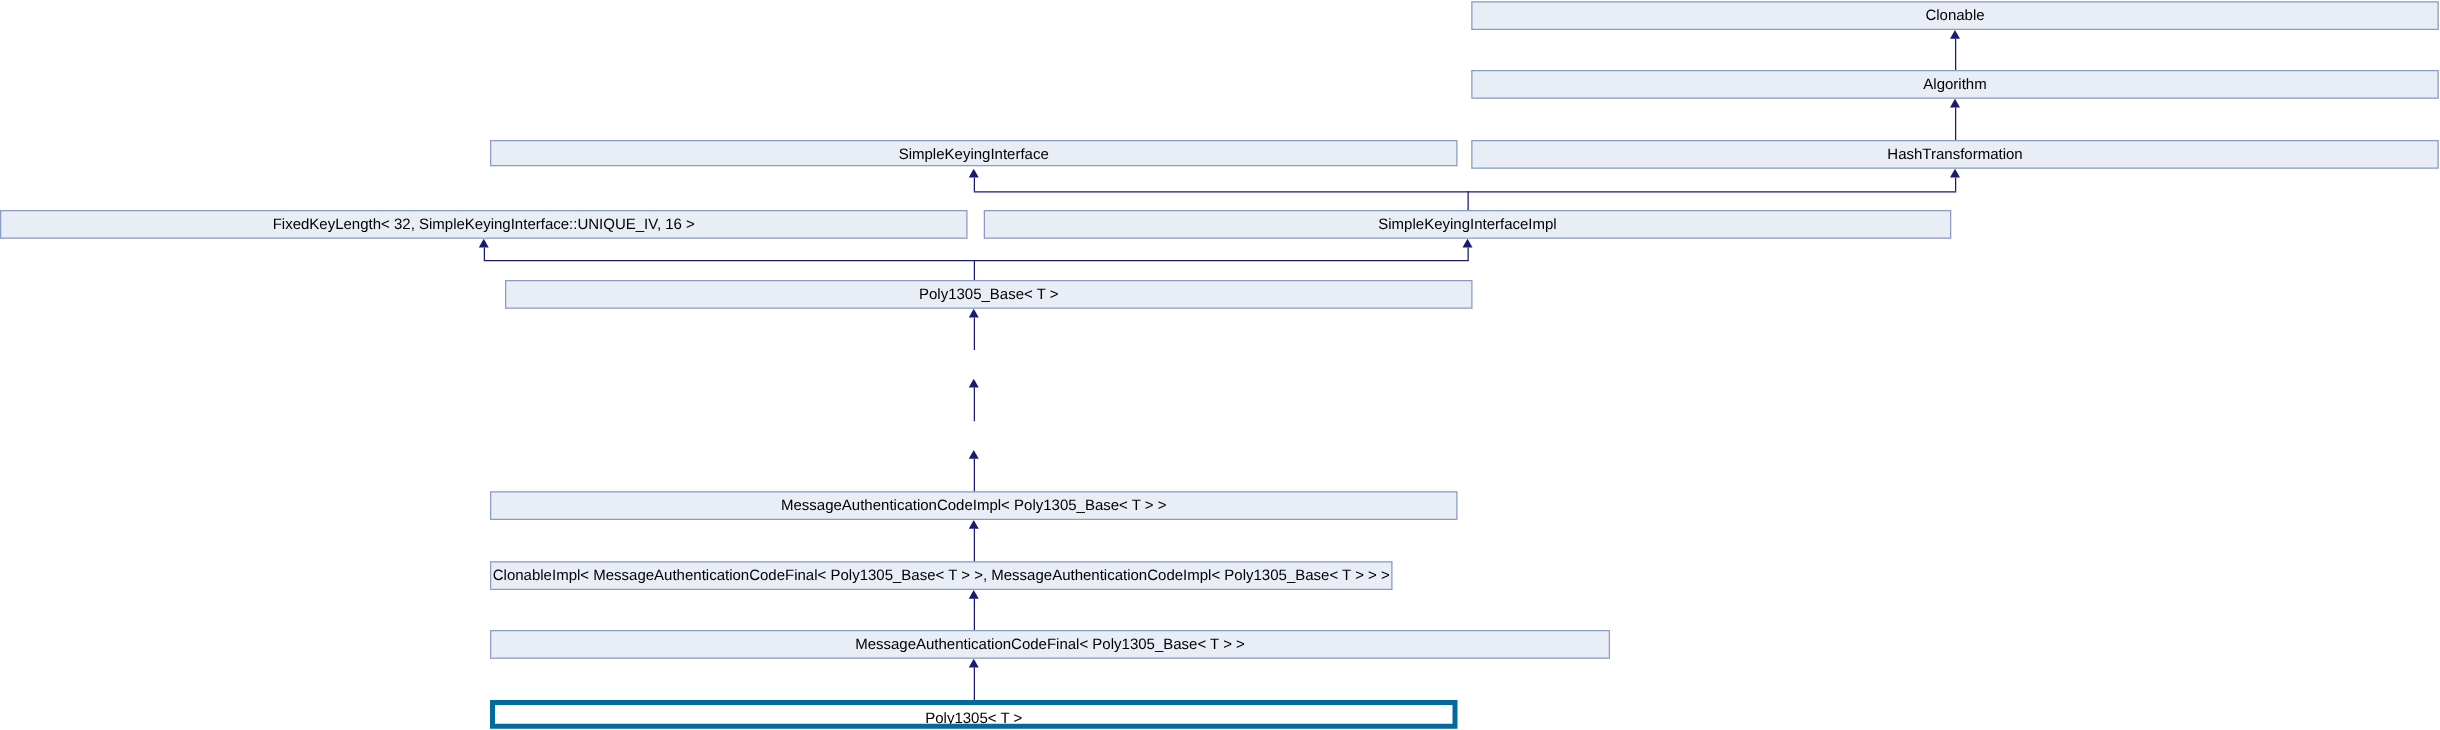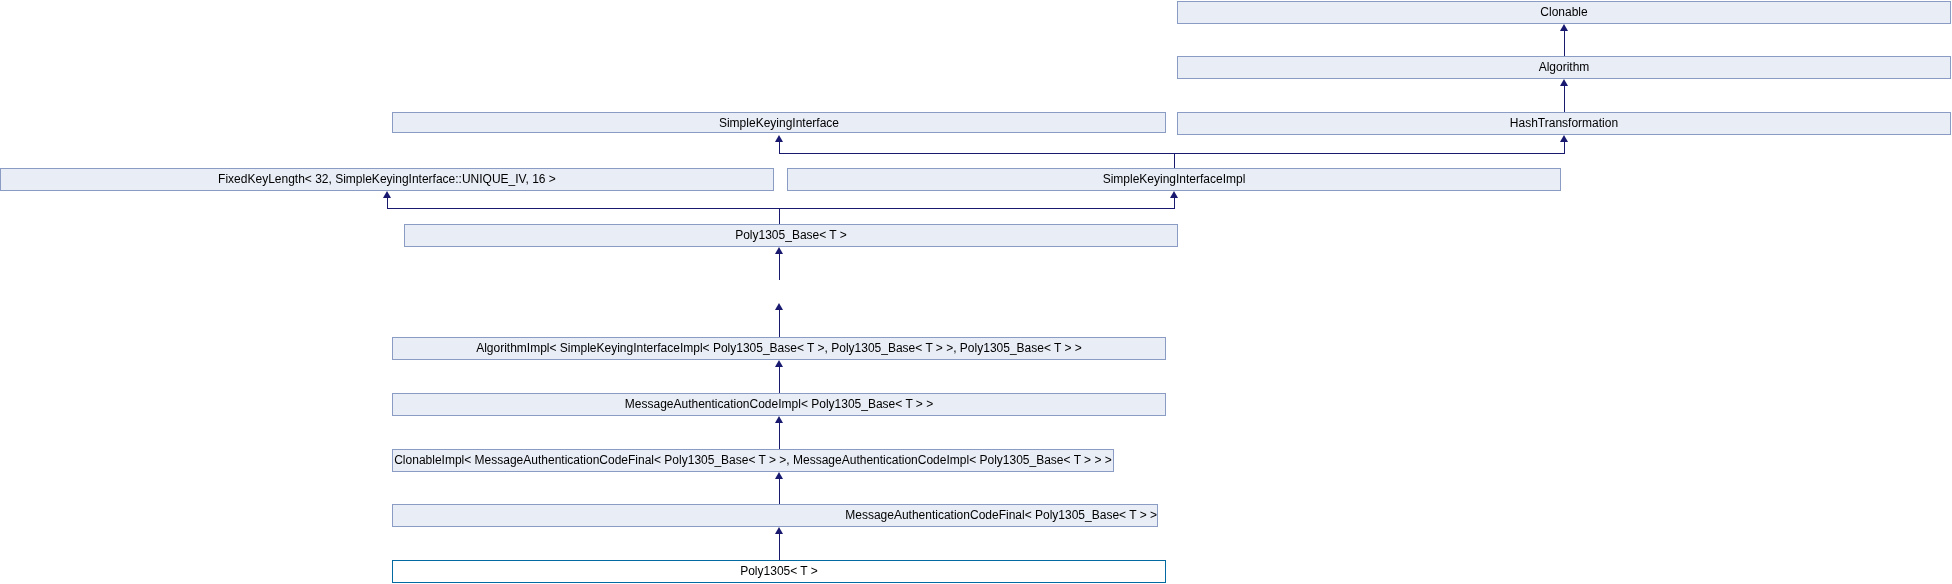--- a/index.html
+++ b/index.html
@@ -23,21 +23,21 @@
     color: #000000;
     font-size: 12px;
     line-height: 21px;
     text-align: center;
     white-space: nowrap;
     overflow: hidden;
     cursor: pointer;
   }
   .node.current {
     background: #ffffff;
-    border: 1px solid #0369a1;
+    border: 4px solid #0369a1;
     cursor: default;
   }
   .edge-seg {
     position: absolute;
     background: #191970;
   }
   .arrowhead {
     position: absolute;
     width: 0;
     height: 0;
@@ -50,24 +50,23 @@
 <body>
 
 <div id="canvas" style="background: rgb(255, 255, 255);">
     <div class="node" style="left: 1177px; top: 1px; width: 774px; height: 23px;">Clonable</div>
     <div class="node" style="left: 1177px; top: 56px; width: 774px; height: 23px;">Algorithm</div>
     <div class="node" style="left: 392px; top: 112px; width: 774px; height: 21px;">SimpleKeyingInterface</div>
     <div class="node" style="left: 1177px; top: 112px; width: 774px; height: 23px;">HashTransformation</div>
     <div class="node" style="left: 0px; top: 168px; width: 774px; height: 23px;">FixedKeyLength&lt; 32, SimpleKeyingInterface::UNIQUE_IV, 16 &gt;</div>
     <div class="node" style="left: 787px; top: 168px; width: 774px; height: 23px;">SimpleKeyingInterfaceImpl</div>
     <div class="node" style="left: 392px; top: 224px; width: 774px; height: 23px; margin-left: 12px;">Poly1305_Base&lt; T &gt;</div>
-    <div class="node" style="left: 392px; top: 337px; width: 774px; height: 23px;">AlgorithmImpl&lt; SimpleKeyingInterfaceImpl&lt; Poly1305_Base&lt; T &gt;, Poly1305_Base&lt; T &gt; &gt;, Poly1305_Base&lt; T &gt; &gt;</div>
     <div class="node" style="left: 392px; top: 393px; width: 774px; height: 23px;">MessageAuthenticationCodeImpl&lt; Poly1305_Base&lt; T &gt; &gt;</div>
     <div class="node" style="left: 392px; top: 449px; width: 722px; height: 23px;">ClonableImpl&lt; MessageAuthenticationCodeFinal&lt; Poly1305_Base&lt; T &gt; &gt;, MessageAuthenticationCodeImpl&lt; Poly1305_Base&lt; T &gt; &gt; &gt;</div>
-    <div class="node" style="left: 392px; top: 504px; width: 766px; height: 23px; text-align: right;">MessageAuthenticationCodeFinal&lt; Poly1305_Base&lt; T &gt; &gt;</div>
+    <div class="node" style="left: 392px; top: 504px; width: 896px; height: 23px;">MessageAuthenticationCodeFinal&lt; Poly1305_Base&lt; T &gt; &gt;</div>
     <div class="node current" style="left: 392px; top: 560px; width: 774px; height: 23px;">Poly1305&lt; T &gt;</div>
     <div class="arrowhead" style="left: 1560px; top: 24px; border-left-width: 4px; border-right-width: 4px; border-bottom-width: 7px; border-bottom-color: rgb(25, 25, 112);"></div>
     <div class="edge-seg" style="left: 1564px; top: 31px; width: 1px; height: 25px; background: rgb(25, 25, 112);"></div>
     <div class="arrowhead" style="left: 1560px; top: 79px; border-left-width: 4px; border-right-width: 4px; border-bottom-width: 7px; border-bottom-color: rgb(25, 25, 112);"></div>
     <div class="edge-seg" style="left: 1564px; top: 86px; width: 1px; height: 26px; background: rgb(25, 25, 112);"></div>
     <div class="edge-seg" style="left: 1174px; top: 153px; width: 1px; height: 15px; background: rgb(25, 25, 112);"></div>
     <div class="edge-seg" style="left: 779px; top: 153px; width: 786px; height: 1px; background: rgb(25, 25, 112);"></div>
     <div class="arrowhead" style="left: 775px; top: 135px; border-left-width: 4px; border-right-width: 4px; border-bottom-width: 7px; border-bottom-color: rgb(25, 25, 112);"></div>
     <div class="edge-seg" style="left: 779px; top: 142px; width: 1px; height: 11px; background: rgb(25, 25, 112);"></div>
     <div class="arrowhead" style="left: 1560px; top: 135px; border-left-width: 4px; border-right-width: 4px; border-bottom-width: 7px; border-bottom-color: rgb(25, 25, 112);"></div>

